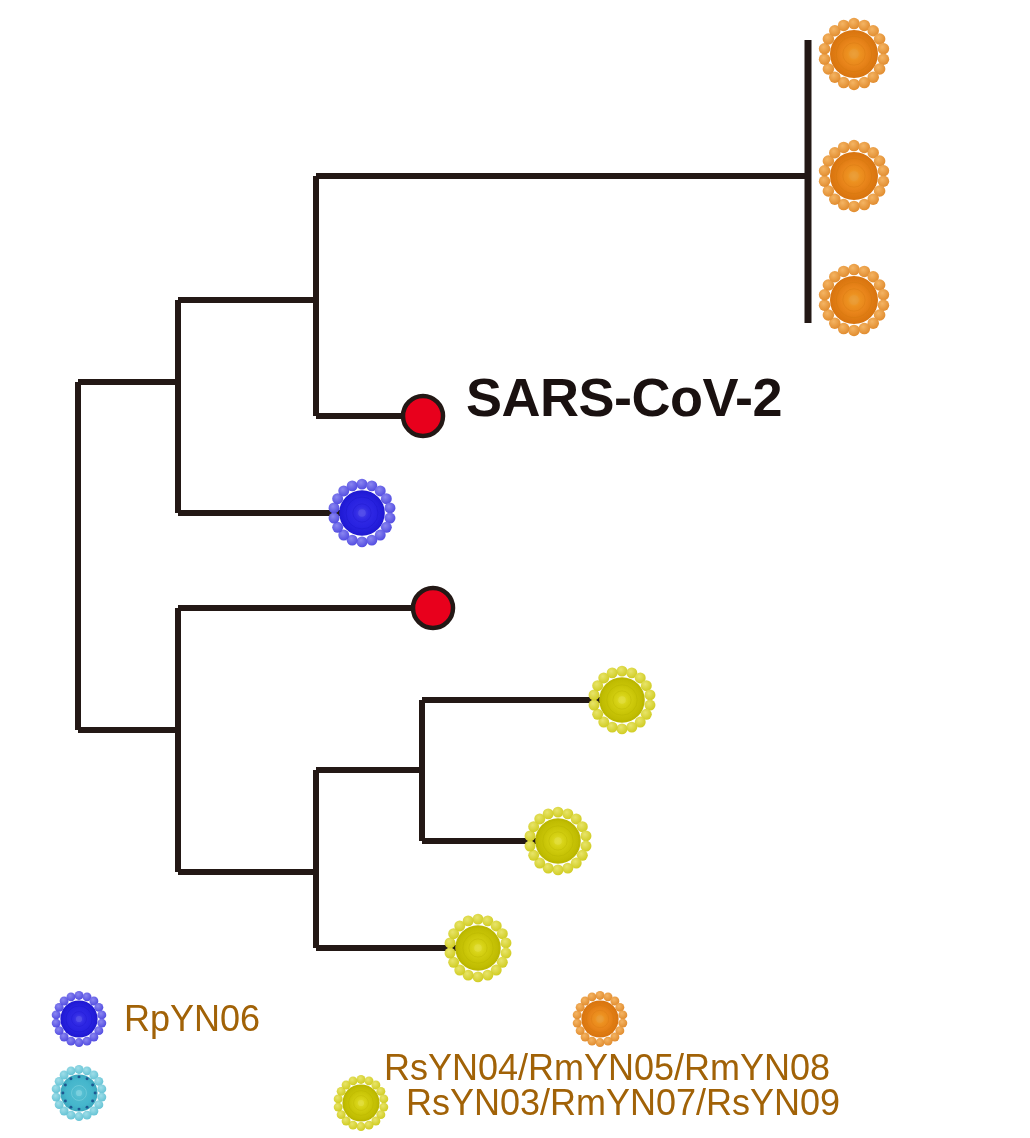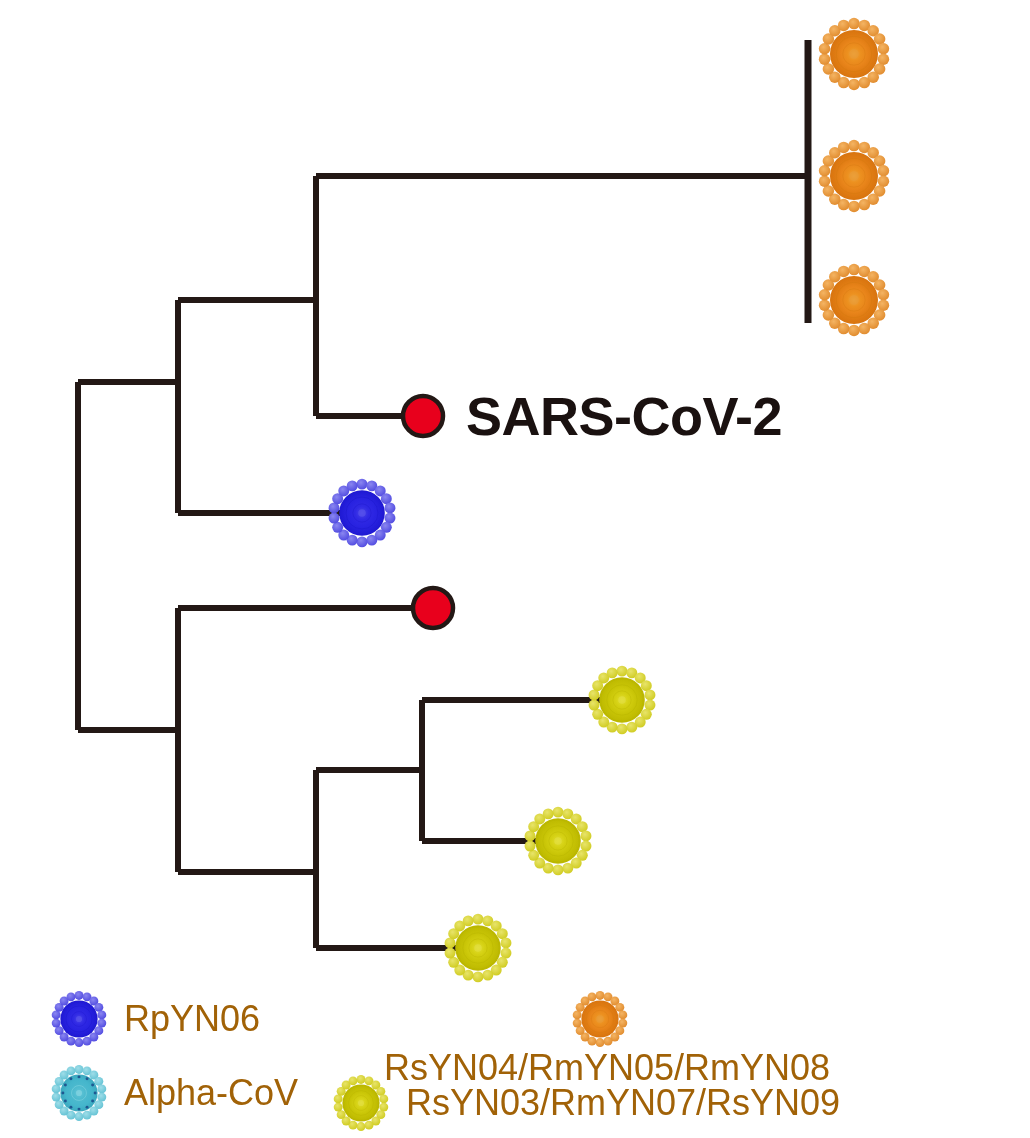--- a/index.html
+++ b/index.html
@@ -31,21 +31,21 @@
   .tip-label {
     position: absolute;
     font-family: "Liberation Sans", sans-serif;
     font-weight: bold;
     font-size: 54px;
     color: #1a1110;
     white-space: nowrap;
     letter-spacing: -0.5px;
     line-height: 1;
   }
-  #label-sars2 { left: 466px; top: 389px; }
+  #label-sars2 { left: 466px; top: 370px; }
   #label-sars  { left: 476px; top: 581px; }
 
   .legend {
     position: absolute;
     left: 40px;
     top: 988px;
     width: 990px;
     height: 150px;
   }
   .legend-row {
@@ -329,21 +329,20 @@
       </span>
       <span class="legend-text">RsYN04/RmYN05/RmYN08</span>
     </div>
 
     <div class="legend-row legend-item" id="legend-r2c1">
       <span class="legend-icon">
         <svg viewBox="0 0 100 100" width="62" height="62">
             <use href="#virusTeal" x="0" y="0" width="100" height="100"></use>
           </svg>
       </span>
-      <span class="legend-text">Alpha-CoV</span>
     </div>
 
     <div class="legend-row legend-item" id="legend-r2c2">
       <span class="legend-icon">
         <svg viewBox="0 0 100 100" width="62" height="62">
             <use href="#virusYellow" x="0" y="0" width="100" height="100"></use>
           </svg>
       </span>
       <span class="legend-text">RsYN03/RmYN07/RsYN09</span>
     </div>

